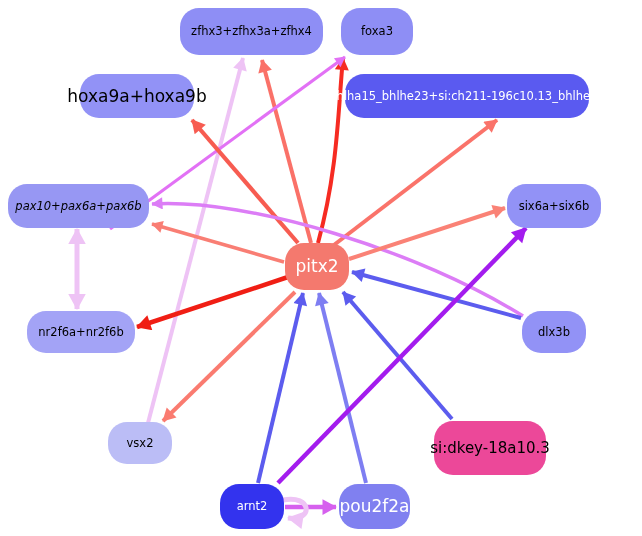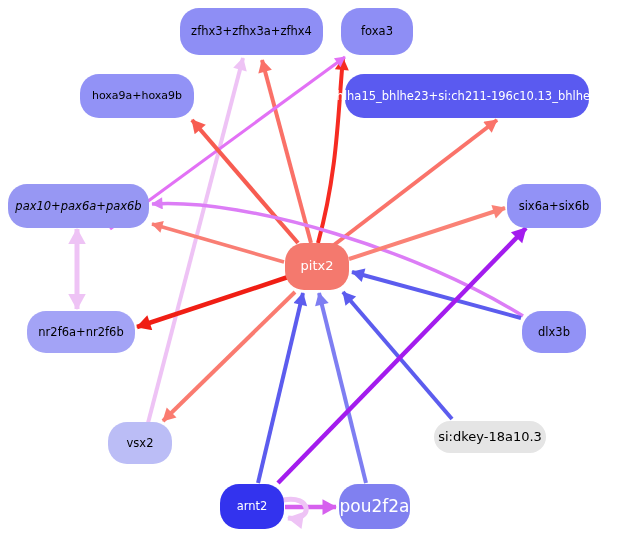--- a/index.html
+++ b/index.html
@@ -132,45 +132,45 @@
       <path d="M 283 500 C 312 494 314 522 288 518" fill="none" stroke="#EEC3F5" stroke-width="5" stroke-linecap="butt" marker-end="url(#mk-f-18)"></path>
     </svg>
 
   <div id="node-layer">
       <div class="node" style="left: 180px; top: 8px; width: 143px; height: 47px; background: rgb(142, 142, 245); color: rgb(0, 0, 0); font-size: 11.5px;">
         <span class="node-label">zfhx3+zfhx3a+zfhx4</span>
       </div>
       <div class="node" style="left: 341px; top: 8px; width: 72px; height: 47px; background: rgb(142, 142, 245); color: rgb(0, 0, 0); font-size: 11.5px;">
         <span class="node-label">foxa3</span>
       </div>
-      <div class="node" style="left: 80px; top: 74px; width: 114px; height: 44px; background: rgb(146, 146, 246); color: rgb(0, 0, 0); font-size: 11px;">
+      <div class="node" style="left: 80px; top: 74px; width: 114px; height: 44px; background: rgb(146, 146, 246); color: rgb(0, 0, 0); font-size: 17px;">
         <span class="node-label">hoxa9a+hoxa9b</span>
       </div>
       <div class="node" style="left: 345px; top: 74px; width: 244px; height: 44px; background: rgb(90, 90, 240); color: rgb(255, 255, 255); font-size: 11.5px;">
         <span class="node-label">bhlha15_bhlhe23+si:ch211-196c10.13_bhlhe22</span>
       </div>
       <div class="node" style="left: 8px; top: 184px; width: 141px; height: 44px; background: rgb(151, 151, 243); color: rgb(0, 0, 0); font-size: 11.5px; font-style: italic;">
         <span class="node-label">pax10+pax6a+pax6b</span>
       </div>
       <div class="node" style="left: 507px; top: 184px; width: 94px; height: 44px; background: rgb(146, 146, 246); color: rgb(0, 0, 0); font-size: 11.5px;">
         <span class="node-label">six6a+six6b</span>
       </div>
-      <div class="node" style="left: 285px; top: 243px; width: 64px; height: 47px; background: rgb(244, 121, 110); color: rgb(255, 255, 255); font-size: 13px; justify-content: center;">
+      <div class="node" style="left: 285px; top: 243px; width: 64px; height: 47px; background: rgb(244, 121, 110); color: rgb(255, 255, 255); font-size: 17px; justify-content: center;">
         <span class="node-label">pitx2</span>
       </div>
       <div class="node" style="left: 27px; top: 311px; width: 108px; height: 42px; background: rgb(163, 163, 246); color: rgb(0, 0, 0); font-size: 11.5px;">
         <span class="node-label">nr2f6a+nr2f6b</span>
       </div>
       <div class="node" style="left: 522px; top: 311px; width: 64px; height: 42px; background: rgb(146, 146, 246); color: rgb(0, 0, 0); font-size: 11.5px;">
         <span class="node-label">dlx3b</span>
       </div>
       <div class="node" style="left: 108px; top: 422px; width: 64px; height: 42px; background: rgb(187, 189, 246); color: rgb(0, 0, 0); font-size: 11.5px;">
         <span class="node-label">vsx2</span>
       </div>
-      <div class="node" style="left: 434px; top: 421px; width: 112px; height: 32px; background: #e5e5e5; color: rgb(0, 0, 0); font-size: 13px;">
+      <div class="node" style="left: 434px; top: 421px; width: 112px; height: 54px; background: #ec4899; color: rgb(0, 0, 0); font-size: 15px;">
         <span class="node-label">si:dkey-18a10.3</span>
       </div>
       <div class="node" style="left: 220px; top: 484px; width: 64px; height: 45px; background: rgb(51, 51, 238); color: rgb(255, 255, 255); font-size: 11.5px;">
         <span class="node-label">arnt2</span>
       </div>
       <div class="node" style="left: 339px; top: 484px; width: 71px; height: 45px; background: rgb(128, 128, 240); color: rgb(255, 255, 255); font-size: 17px;">
         <span class="node-label">pou2f2a</span>
       </div>
     </div>
 

